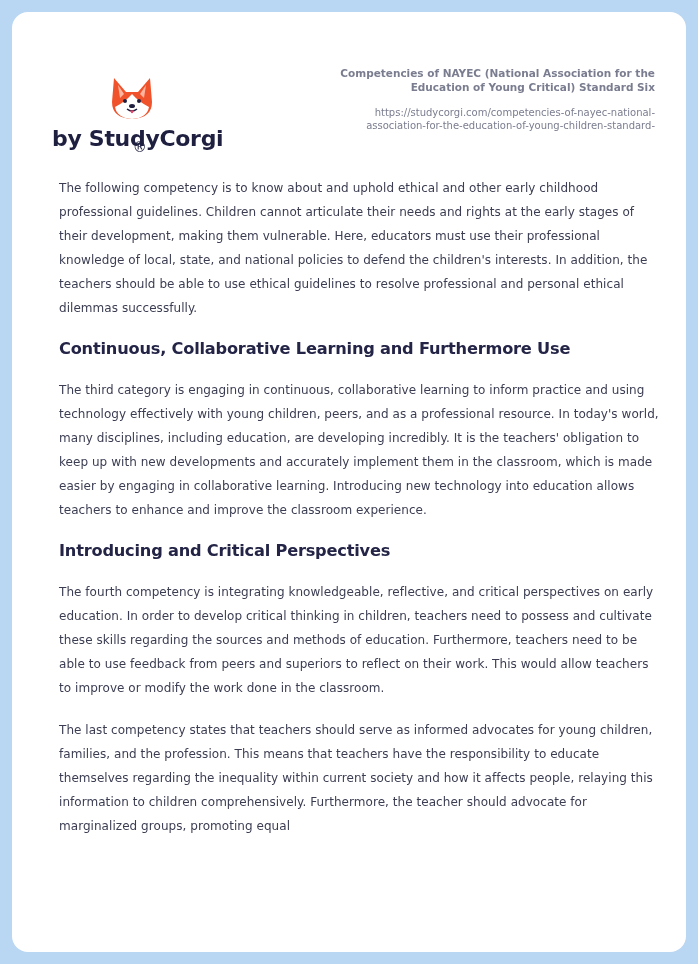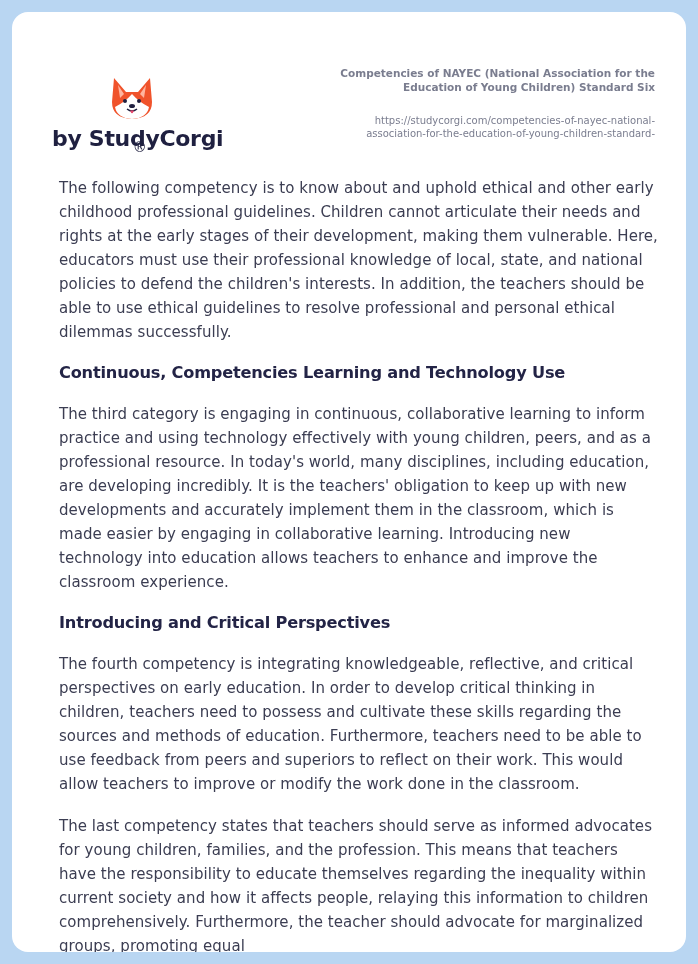--- a/index.html
+++ b/index.html
@@ -27,25 +27,25 @@
     }
     .meta {
       position: absolute; right: 31px; top: 54px; width: 340px; text-align: right;
     }
     .meta-title {
       font-family: "DejaVu Sans", sans-serif; font-weight: bold;
       font-size: 10.5px; line-height: 14px; color: #7a7d8f;
     }
     .meta-url {
       font-family: "DejaVu Sans", sans-serif;
-      font-size: 10px; line-height: 13px; color: #7a7d8f; margin-top: 20px;
+      font-size: 10px; line-height: 13px; color: #7a7d8f; margin-top: 12px;
     }
     .content { position: absolute; left: 47px; top: 164px; width: 600px; }
     .para {
-      font-family: "DejaVu Sans", sans-serif; font-size: 15px;
+      font-family: "DejaVu Sans", sans-serif; font-size: 12px;
       line-height: 24px; color: #3b3d52; margin: 0 0 18px 0;
       letter-spacing: 0.05px;
     }
     .heading {
       font-family: "DejaVu Sans", sans-serif; font-weight: bold;
       font-size: 16.2px; line-height: 22px; color: #232446;
       margin: 0 0 18px 0; letter-spacing: -0.2px;
     }
   </style>
 </head>
@@ -62,29 +62,29 @@
         <circle cx="14" cy="25" r="2" fill="#1f2040"></circle>
         <circle cx="28" cy="25" r="2" fill="#1f2040"></circle>
         <ellipse cx="21" cy="30" rx="3" ry="2" fill="#1f2040"></ellipse>
         <path d="M16 33 Q21 37 26 33" stroke="#1f2040" stroke-width="1.4" fill="none"></path>
         <path d="M19 34.5 Q21 40 23 34.5 Z" fill="#e8466b"></path>
       </svg>
       <span class="logo-text">by StudyCorgi</span>
       <span class="logo-reg">®</span>
     </div>
     <div class="meta">
-      <div class="meta-title">Competencies of NAYEC (National Association for the Education of Young Children) Standard Six</div>
+      <div class="meta-title">Competencies of NAYEC (National Association for the Education of Young Critical) Standard Six</div>
       <div class="meta-url">https://studycorgi.com/competencies-of-nayec-national-association-for-the-education-of-young-children-standard-</div>
     </div>
   </div>
 
   <div class="content">
     <p class="para">The following competency is to know about and uphold ethical and other early childhood professional guidelines. Children cannot articulate their needs and rights at the early stages of their development, making them vulnerable. Here, educators must use their professional knowledge of local, state, and national policies to defend the children's interests. In addition, the teachers should be able to use ethical guidelines to resolve professional and personal ethical dilemmas successfully.</p>
 
-    <h2 class="heading">Continuous, Competencies Learning and Technology Use</h2>
+    <h2 class="heading">Continuous, Collaborative Learning and Furthermore Use</h2>
     <p class="para">The third category is engaging in continuous, collaborative learning to inform practice and using technology effectively with young children, peers, and as a professional resource. In today's world, many disciplines, including education, are developing incredibly. It is the teachers' obligation to keep up with new developments and accurately implement them in the classroom, which is made easier by engaging in collaborative learning. Introducing new technology into education allows teachers to enhance and improve the classroom experience.</p>
 
     <h2 class="heading">Introducing and Critical Perspectives</h2>
     <p class="para">The fourth competency is integrating knowledgeable, reflective, and critical perspectives on early education. In order to develop critical thinking in children, teachers need to possess and cultivate these skills regarding the sources and methods of education. Furthermore, teachers need to be able to use feedback from peers and superiors to reflect on their work. This would allow teachers to improve or modify the work done in the classroom.</p>
 
     <p class="para">The last competency states that teachers should serve as informed advocates for young children, families, and the profession. This means that teachers have the responsibility to educate themselves regarding the inequality within current society and how it affects people, relaying this information to children comprehensively. Furthermore, the teacher should advocate for marginalized groups, promoting equal</p>
   </div>
 </div>
 
 </body></html>

